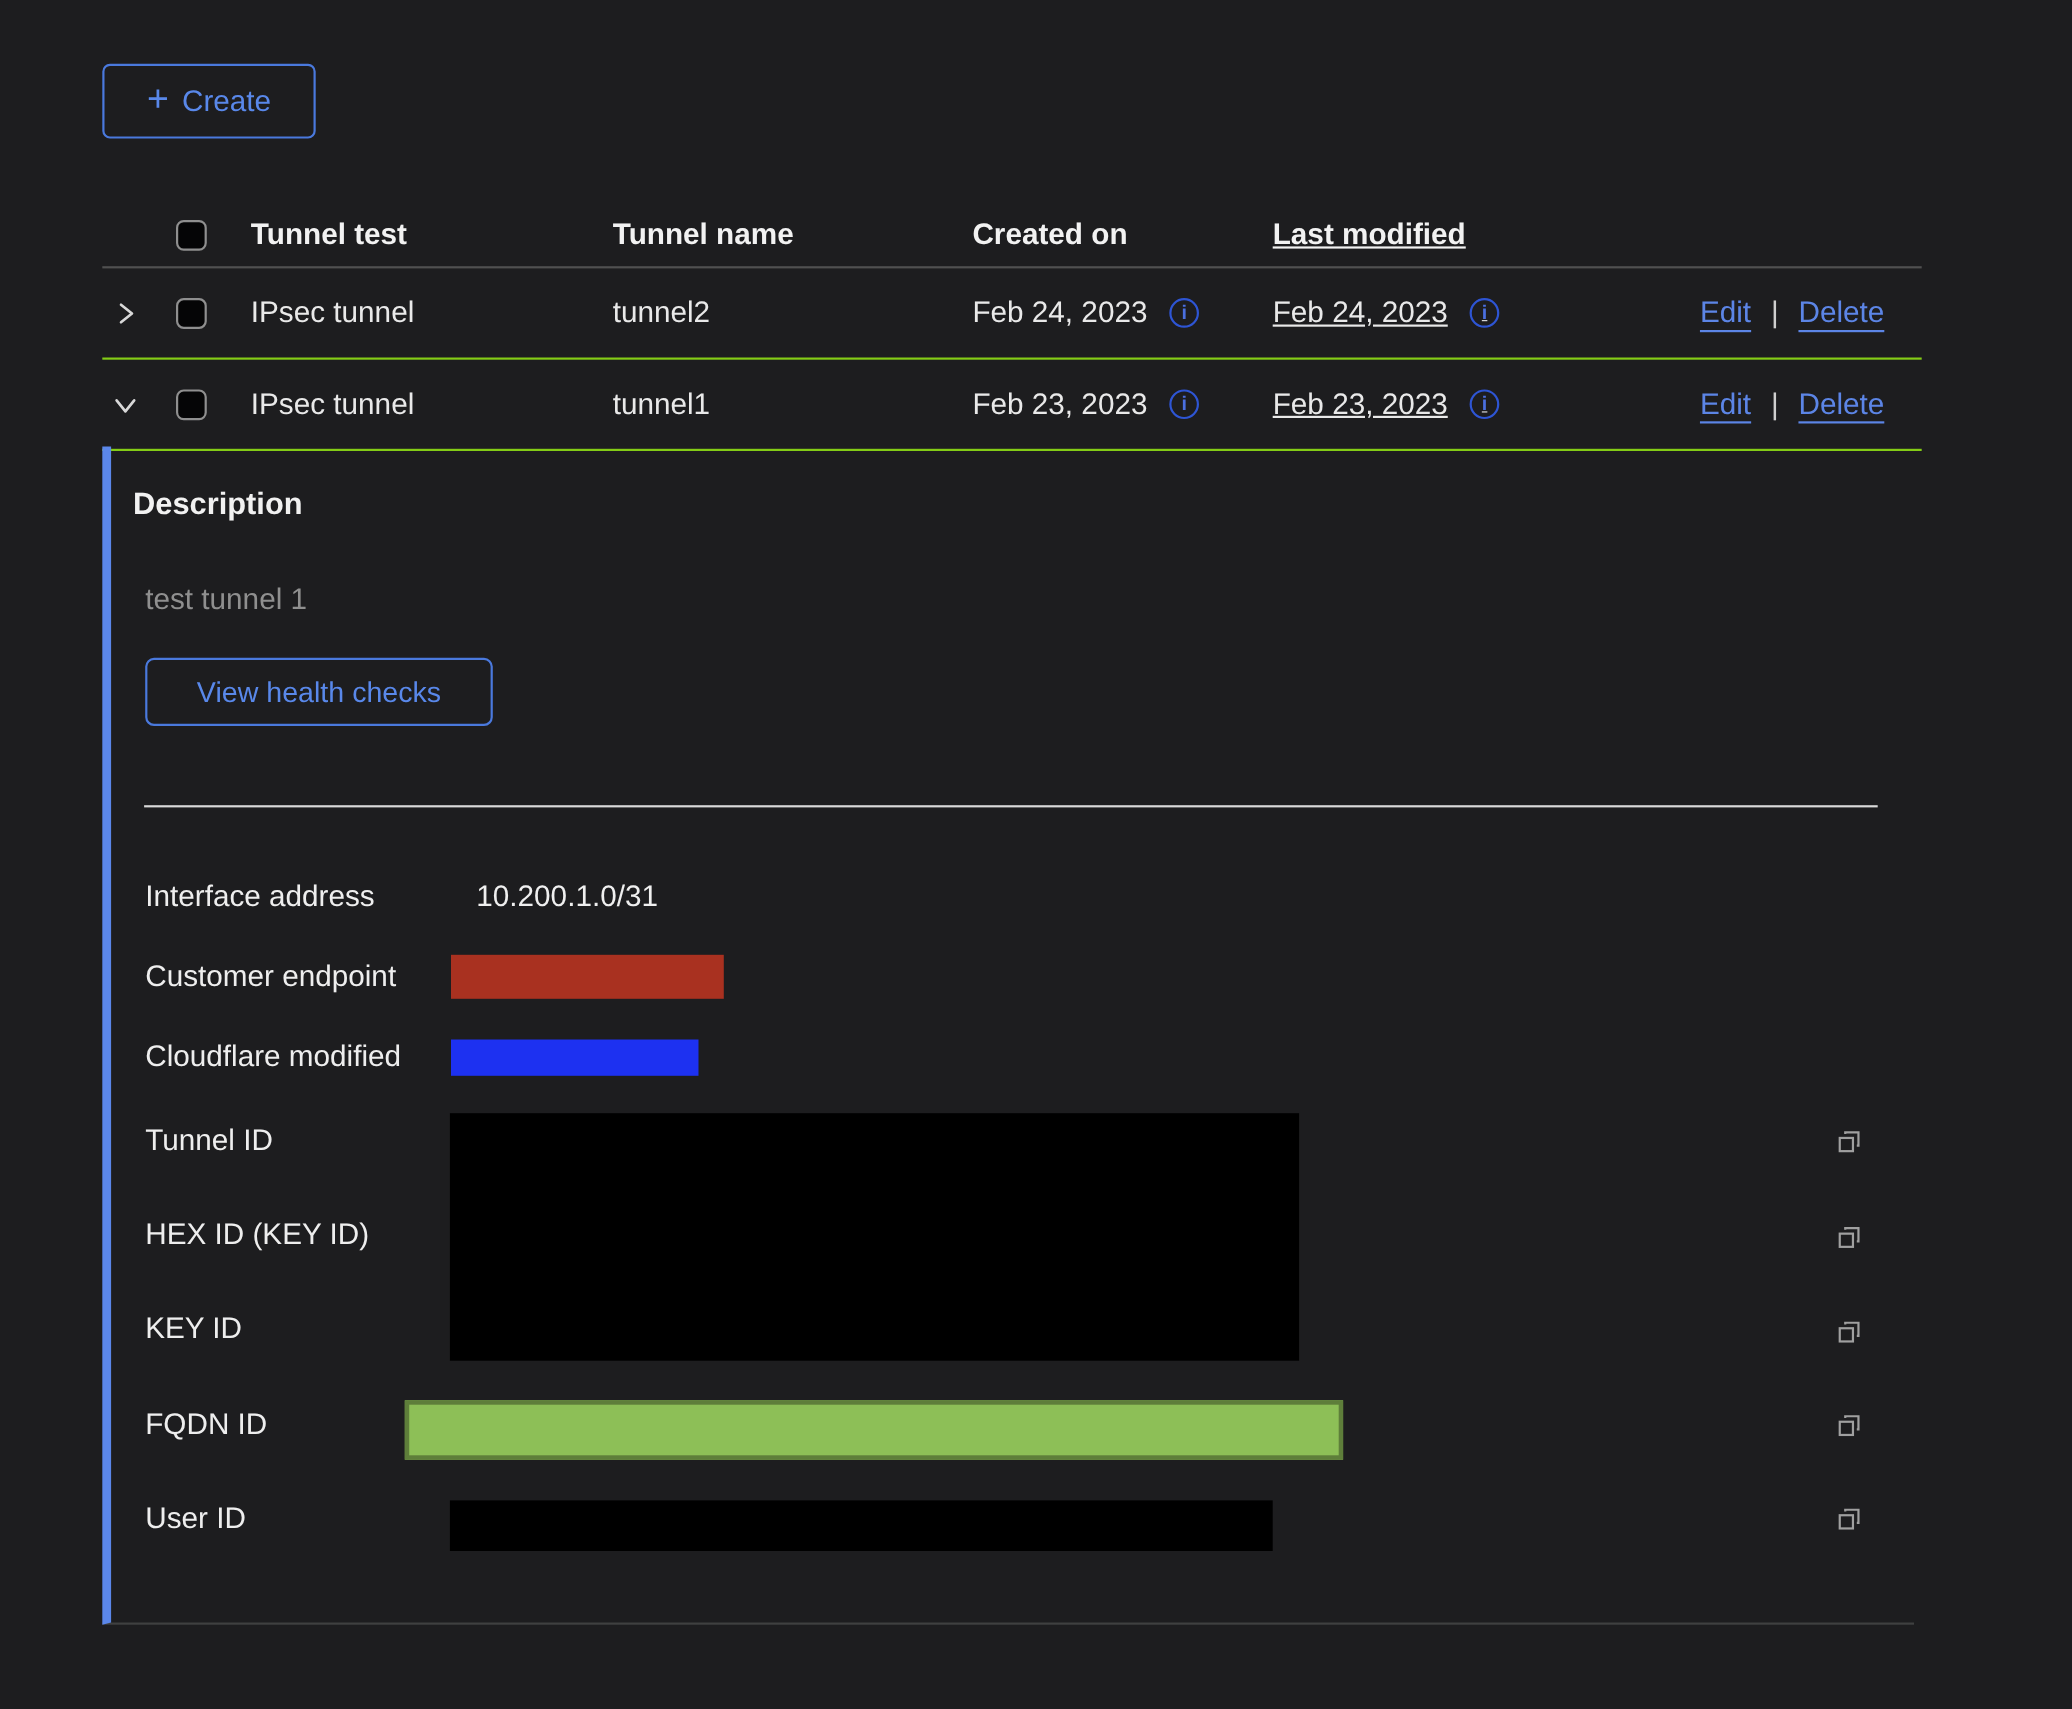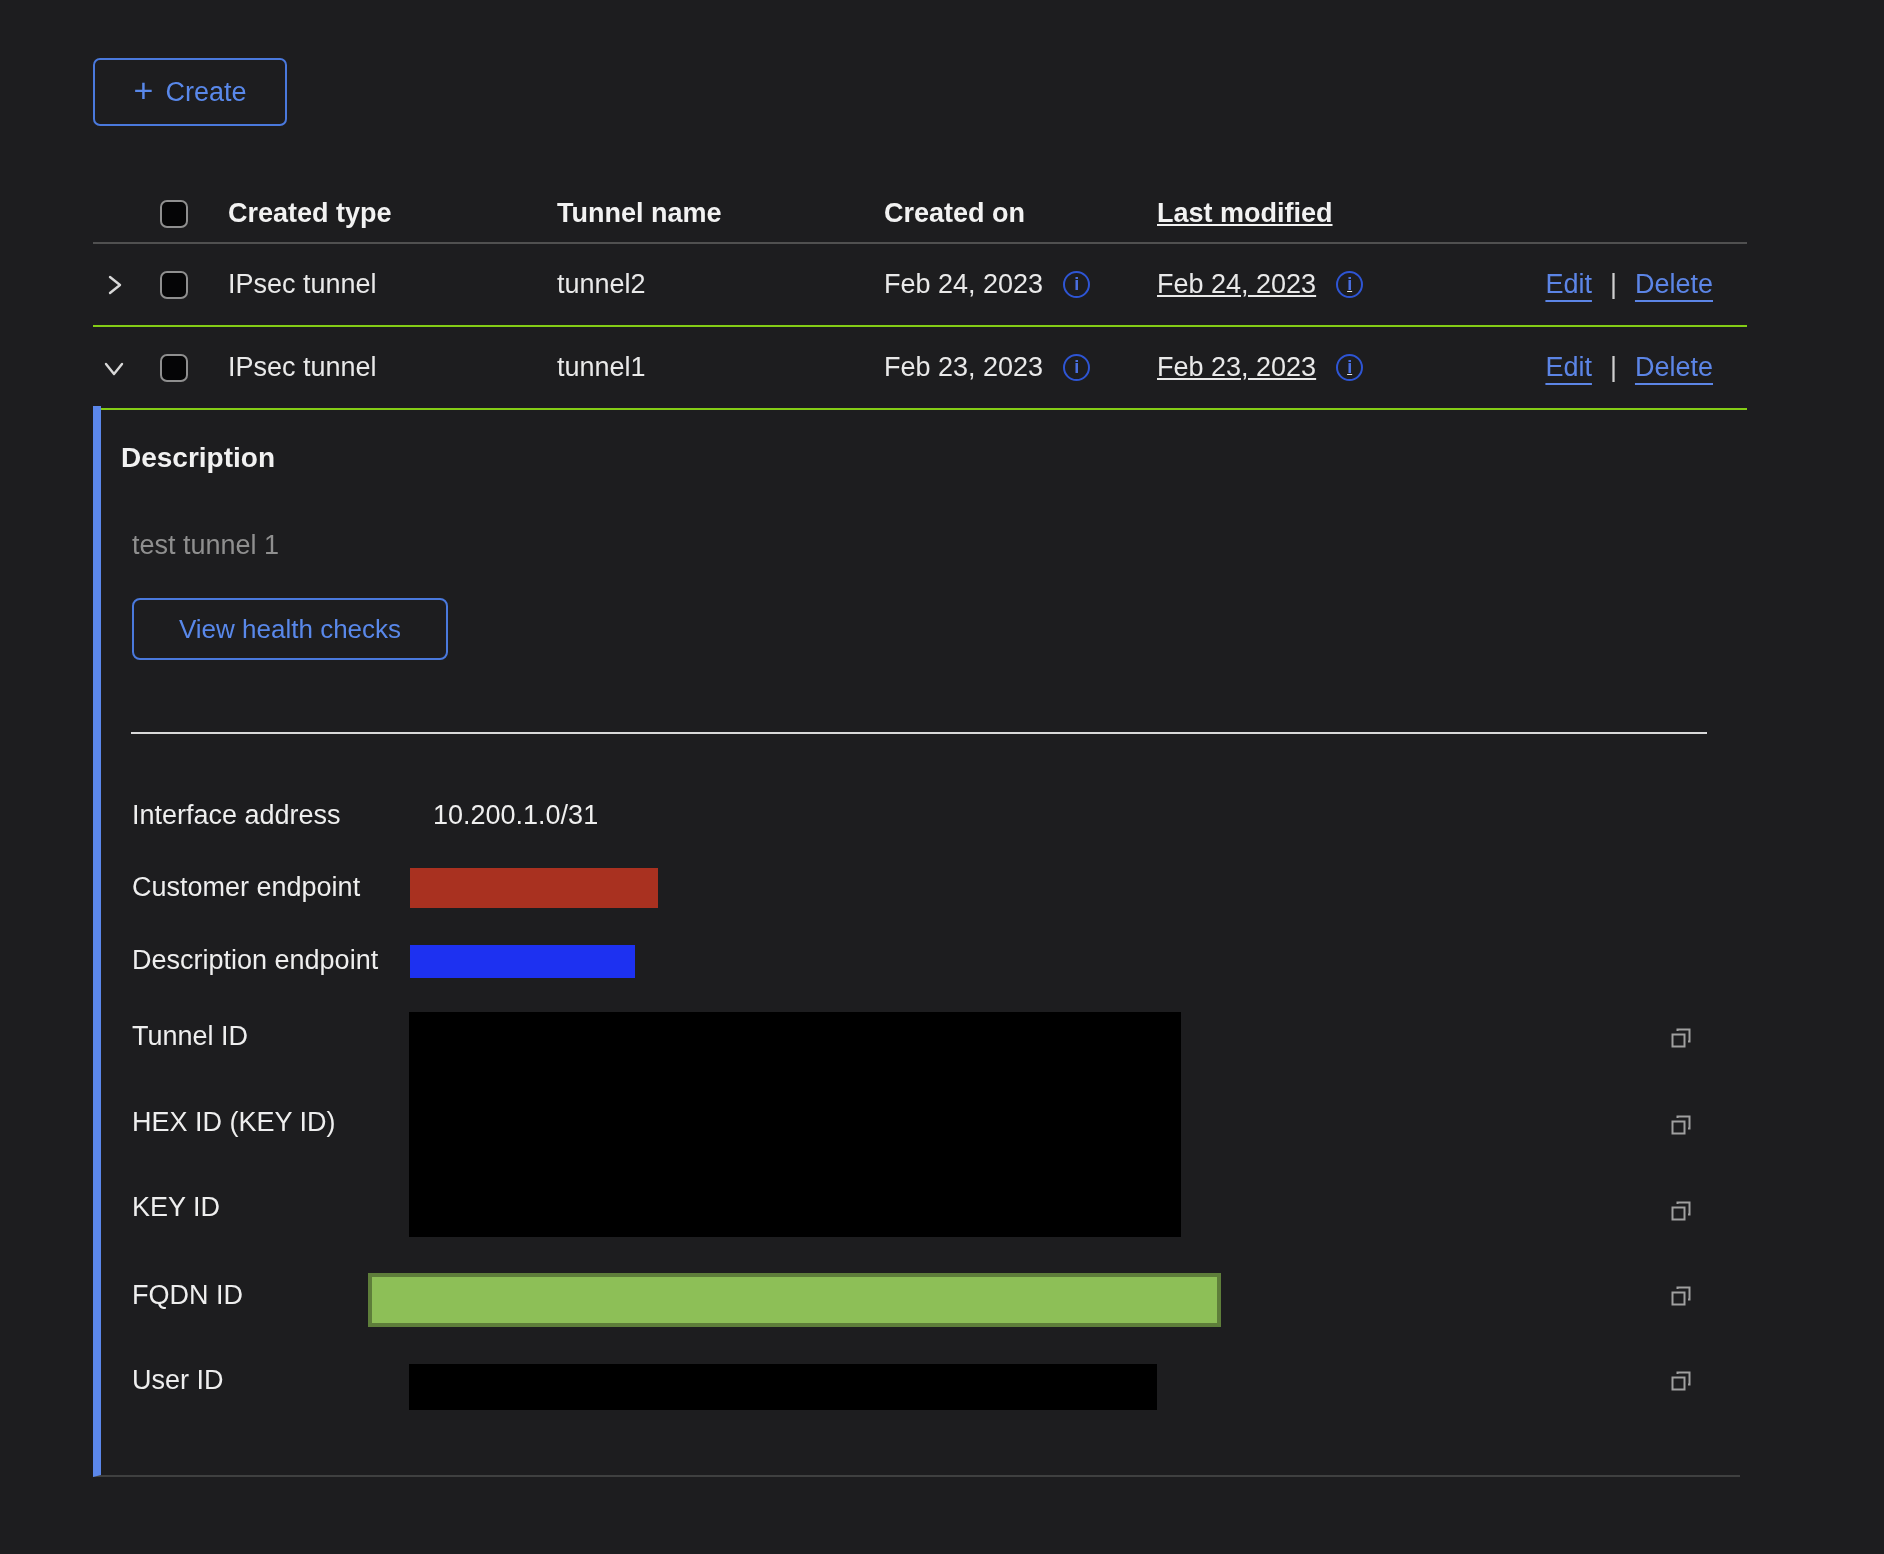--- a/index.html
+++ b/index.html
@@ -96,21 +96,21 @@
   <span>Create</span>
 </button>
 
 <div class="table">
 
   <div class="thead">
     <div class="col-expand"></div>
     <div class="col-check">
       <span class="checkbox"></span>
     </div>
-    <div class="col-type">Created type</div>
+    <div class="col-type">Tunnel test</div>
     <div class="col-name">Tunnel name</div>
     <div class="col-created">Created on</div>
     <div class="col-modified">Last modified</div>
     <div class="col-actions"></div>
   </div>
 
   <div class="trow">
     <div class="col-expand">
       <svg class="chev" width="26" height="26" viewBox="0 0 26 26">
         <polyline points="9,5 19,13 9,21" fill="none" stroke="#d8d8d8" stroke-width="2.4" stroke-linecap="round" stroke-linejoin="round"></polyline>
@@ -171,21 +171,21 @@
   <button class="health-btn">View health checks</button>
 
   <div class="divider"></div>
 
   <div class="f-label lab-interface">Interface address</div>
   <div class="val-interface">10.200.1.0/31</div>
 
   <div class="f-label lab-customer">Customer endpoint</div>
   <div class="block block-red"></div>
 
-  <div class="f-label lab-cloudflare">Description endpoint</div>
+  <div class="f-label lab-cloudflare">Cloudflare modified</div>
   <div class="block block-blue"></div>
 
   <div class="f-label lab-tunnel">Tunnel ID</div>
   <div class="f-label lab-hex">HEX ID (KEY ID)</div>
   <div class="f-label lab-key">KEY ID</div>
   <div class="block block-black-big"></div>
 
   <div class="f-label lab-fqdn">FQDN ID</div>
   <div class="block block-green"></div>
 

